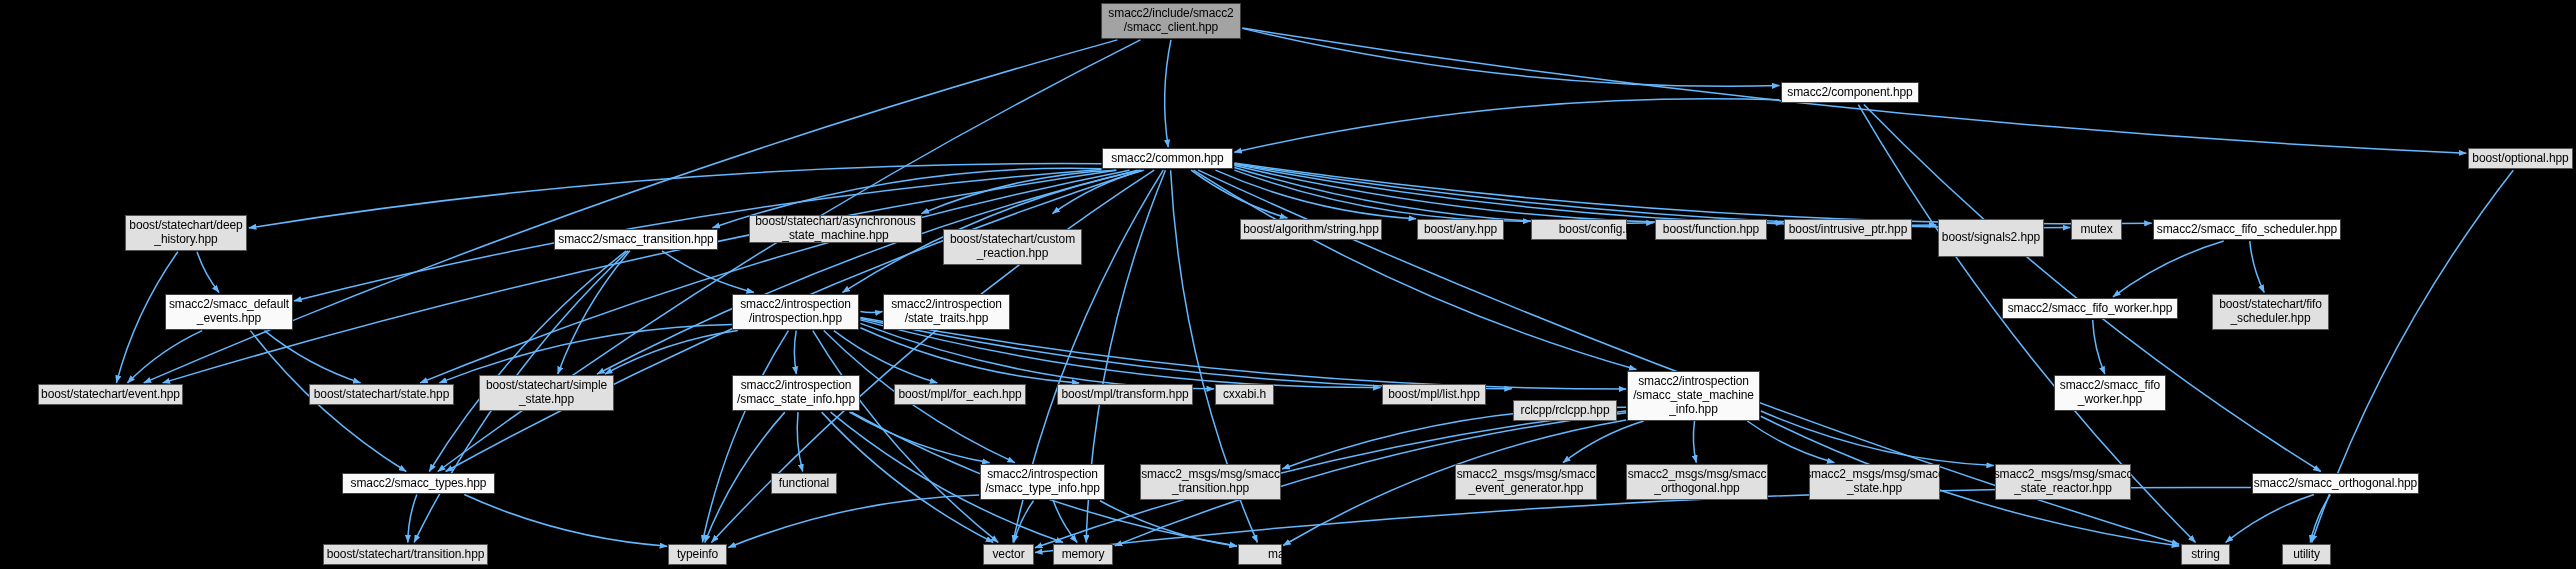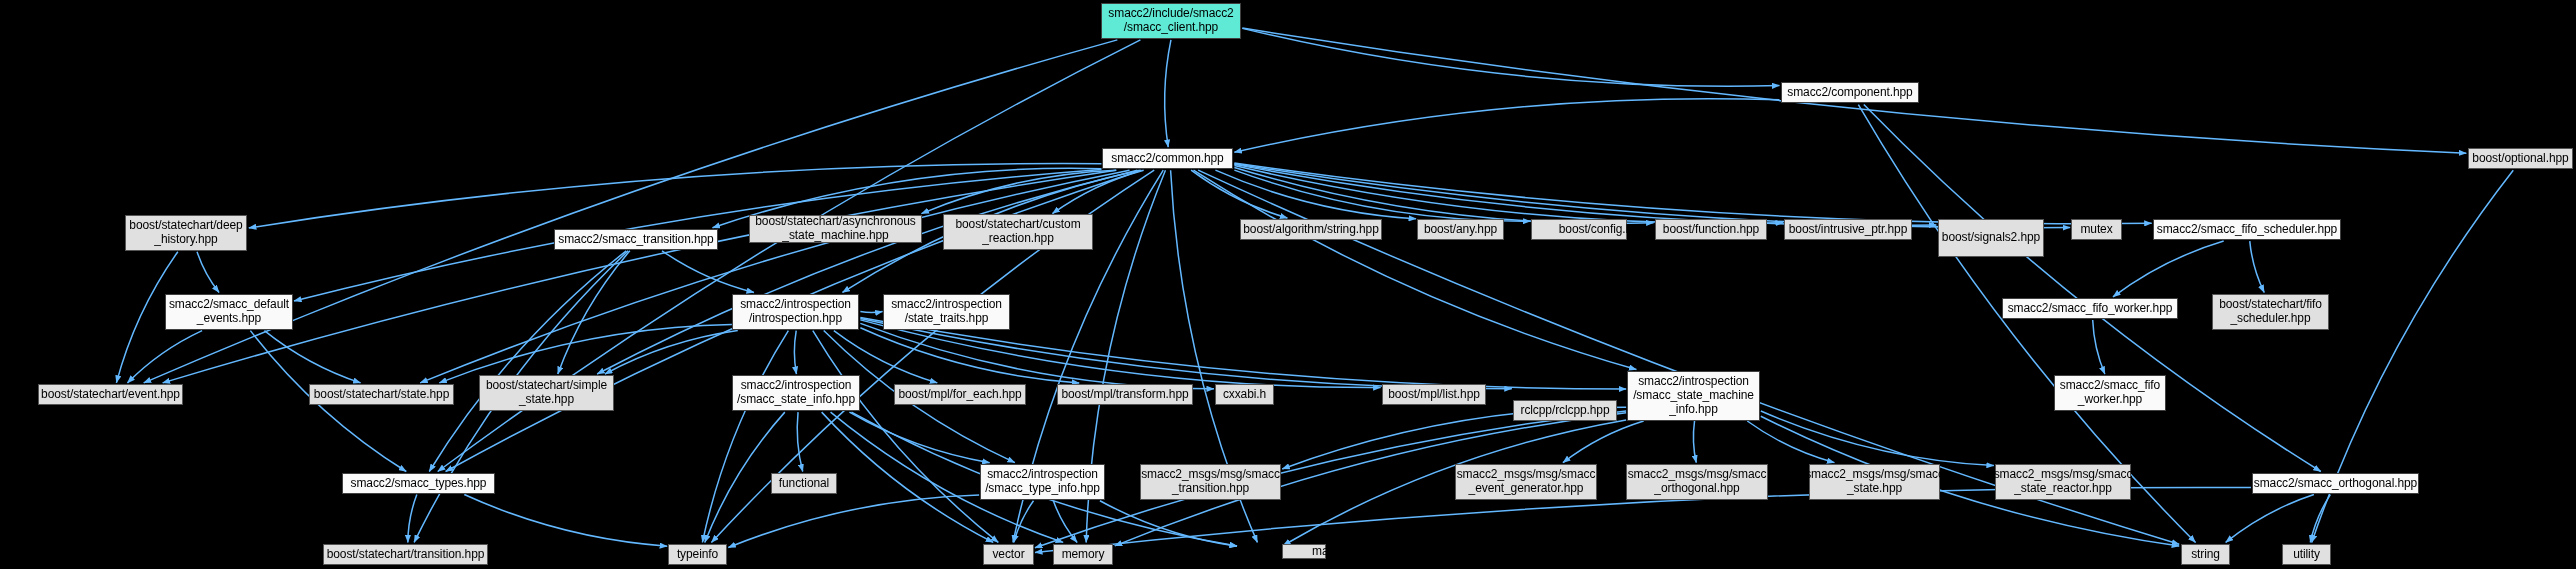--- a/index.html
+++ b/index.html
@@ -3,21 +3,21 @@
 <meta charset="utf-8">
 <style>
   html,body{margin:0;padding:0;background:#000;}
   #canvas{position:relative;width:2576px;height:569px;background:#000;
           font-family:"Liberation Sans",sans-serif;overflow:hidden;}
   #edges{position:absolute;left:0;top:0;width:2576px;height:569px;pointer-events:none;}
   .node{position:absolute;box-sizing:border-box;display:flex;align-items:center;
         justify-content:center;text-align:center;color:#000;font-size:12px;
         line-height:13.7px;border:0.9px solid #555;background:#e0e0e0;
         white-space:pre;letter-spacing:-0.1px;}
-  .node.root{background:#5eead4;border:0.9px solid #404040;}
+  .node.root{background:#a3a3a3;border:0.9px solid #404040;}
   .node.internal{background:#fafafa;border:0.9px solid #404040;}
 </style>
 </head>
 <body>
 
 <div id="canvas">
   <svg id="edges" viewBox="0 0 2905 642" xmlns="http://www.w3.org/2000/svg">
     <defs>
       <marker id="ah" markerWidth="9" markerHeight="7" refX="8.5" refY="3.5" orient="auto" markerUnits="userSpaceOnUse">
         <polygon points="0 0, 9 3.5, 0 7" fill="#63b8ff"></polygon>
@@ -112,21 +112,21 @@
       <div class="node root" style="left: 1101px; top: 2.7px; width: 140px; height: 36px;">smacc2/include/smacc2
 /smacc_client.hpp</div>
       <div class="node internal" style="left: 1781px; top: 82px; width: 138px; height: 21px;">smacc2/component.hpp</div>
       <div class="node internal" style="left: 1102px; top: 148px; width: 131px; height: 21px;">smacc2/common.hpp</div>
       <div class="node " style="left: 2468px; top: 148px; width: 105px; height: 21px;">boost/optional.hpp</div>
       <div class="node " style="left: 125px; top: 215px; width: 122px; height: 36px;">boost/statechart/deep
 _history.hpp</div>
       <div class="node internal" style="left: 554px; top: 229px; width: 164px; height: 21px;">smacc2/smacc_transition.hpp</div>
       <div class="node " style="left: 749px; top: 215px; width: 173px; height: 28px;">boost/statechart/asynchronous
 _state_machine.hpp</div>
-      <div class="node " style="left: 943px; top: 214px; width: 150px; height: 36px;">boost/statechart/custom
+      <div class="node " style="left: 943px; top: 229px; width: 139px; height: 36px;">boost/statechart/custom
 _reaction.hpp</div>
       <div class="node " style="left: 1240px; top: 219px; width: 142px; height: 21px;">boost/algorithm/string.hpp</div>
       <div class="node " style="left: 1417px; top: 219px; width: 87px; height: 21px;">boost/any.hpp</div>
       <div class="node " style="left: 1531px; top: 219px; width: 96px; height: 21px; padding-left: 46px;">boost/config.hpp</div>
       <div class="node " style="left: 1655px; top: 219px; width: 112px; height: 21px; text-align: center;">boost/function.hpp</div>
       <div class="node " style="left: 1784px; top: 219px; width: 128px; height: 21px;">boost/intrusive_ptr.hpp</div>
       <div class="node " style="left: 1938px; top: 219px; width: 106px; height: 38px;">boost/signals2.hpp</div>
       <div class="node " style="left: 2071px; top: 219px; width: 51px; height: 21px;">mutex</div>
       <div class="node internal" style="left: 2153px; top: 219px; width: 188px; height: 21px;">smacc2/smacc_fifo_scheduler.hpp</div>
       <div class="node internal" style="left: 165px; top: 294px; width: 128px; height: 36px;">smacc2/smacc_default
@@ -166,18 +166,18 @@
 _orthogonal.hpp</div>
       <div class="node " style="left: 1809px; top: 464px; width: 131px; height: 36px;">smacc2_msgs/msg/smacc
 _state.hpp</div>
       <div class="node " style="left: 1995px; top: 464px; width: 136px; height: 36px;">smacc2_msgs/msg/smacc
 _state_reactor.hpp</div>
       <div class="node internal" style="left: 2252px; top: 473px; width: 167px; height: 21px;">smacc2/smacc_orthogonal.hpp</div>
       <div class="node " style="left: 323px; top: 544px; width: 165px; height: 21px;">boost/statechart/transition.hpp</div>
       <div class="node " style="left: 668px; top: 544px; width: 59px; height: 21px;">typeinfo</div>
       <div class="node " style="left: 983px; top: 544px; width: 51px; height: 21px;">vector</div>
       <div class="node " style="left: 1053px; top: 544px; width: 60px; height: 21px;">memory</div>
-      <div class="node " style="left: 1282px; top: 544px; width: 44px; height: 15px; padding-left: 39px;">map</div>
+      <div class="node " style="left: 1238px; top: 544px; width: 44px; height: 21px; padding-left: 39px;">map</div>
       <div class="node " style="left: 2181px; top: 544px; width: 49px; height: 21px;">string</div>
       <div class="node " style="left: 2282px; top: 544px; width: 49px; height: 21px;">utility</div>
     </div>
 </div>
 
 
 </body></html>

